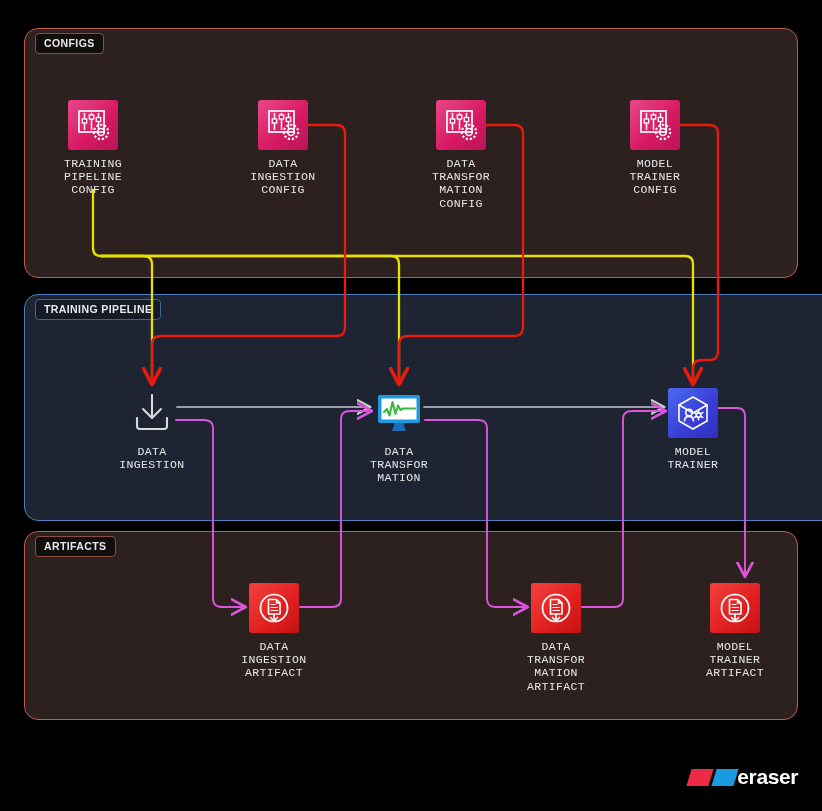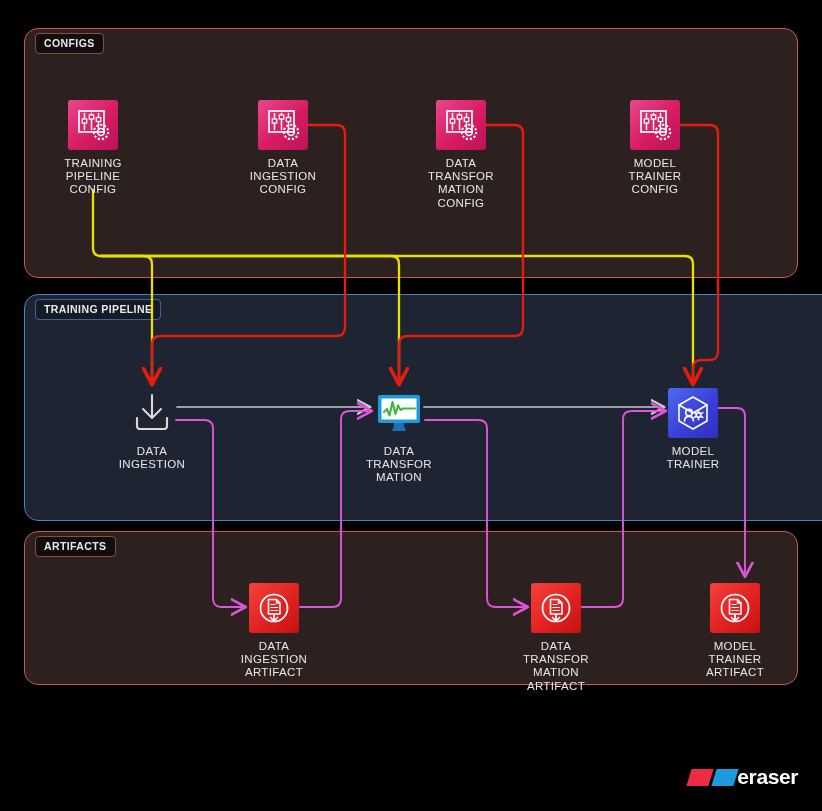--- a/index.html
+++ b/index.html
@@ -4,32 +4,32 @@
 <style>
   html,body{margin:0;padding:0;background:#000;}
   body{width:822px;height:811px;overflow:hidden;font-family:"Liberation Sans",sans-serif;}
   #stage{position:relative;width:822px;height:811px;background:#000;}
 
   svg#wires{position:absolute;left:0;top:0;width:822px;height:811px;pointer-events:none;}
 
   .panel{position:absolute;border-radius:14px;box-sizing:border-box;}
   .panel.configs{left:24px;top:28px;width:774px;height:250px;background:#2d211f;border:1.5px solid #c7584e;padding-left:24px;}
   .panel.pipeline{left:24px;top:294px;width:818px;height:227px;background:#1e2432;border:1.5px solid #4a7fc1;}
-  .panel.artifacts{left:24px;top:531px;width:774px;height:154px;background:#2d211f;border:1.5px solid #c7584e;}
+  .panel.artifacts{left:24px;top:531px;width:774px;height:189px;background:#2d211f;border:1.5px solid #c7584e;}
 
   .panel-label{position:absolute;left:9px;top:-11px;padding:3px 8px 4px 8px;
      font-size:10.5px;font-weight:bold;letter-spacing:.4px;color:#e9e9ec;
      background:#15120f;border-radius:4px;box-sizing:border-box;}
   .panel.configs  .panel-label{top:4px;left:10px;border:1px solid #8d4b44;background:#120e0d;}
   .panel.artifacts .panel-label{top:4px;left:10px;border:1px solid #8d4b44;background:#120e0d;}
   .panel.pipeline .panel-label{top:4px;left:10px;border:1px solid #3f6596;background:#141a26;}
 
   .node{position:absolute;width:150px;margin-left:-75px;text-align:center;}
   .node .ico{width:50px;height:50px;margin:0 auto;border-radius:3px;display:block;}
-  .node .cap{margin-top:7px;font-size:11.5px;line-height:13.2px;color:#e7e7ea;letter-spacing:.35px;white-space:pre-line;}
+  .node .cap{margin-top:7px;font-size:11.5px;line-height:13.2px;color:#e7e7ea;letter-spacing:.35px;white-space:pre-line;font-family:Liberation Mono, monospace;}
 
   .ico.cfg{background:linear-gradient(135deg,#e8488b 0%,#d81b62 55%,#b9145a 100%);}
   .ico.art{background:linear-gradient(135deg,#f4413c 0%,#e01f1f 60%,#c41212 100%);}
   .ico.plain{background:transparent;}
 
   .eraser{position:absolute;right:24px;bottom:22px;display:flex;align-items:center;gap:1px;}
   .eraser .mark{display:flex;gap:3px;}
   .eraser .p1{width:22px;height:17px;background:#ee2b45;transform:skewX(-17deg);}
   .eraser .p2{width:22px;height:17px;background:#1c9ae0;transform:skewX(-17deg);}
   .eraser .wordmark{color:#fff;font-size:21px;font-weight:bold;letter-spacing:-.4px;}

